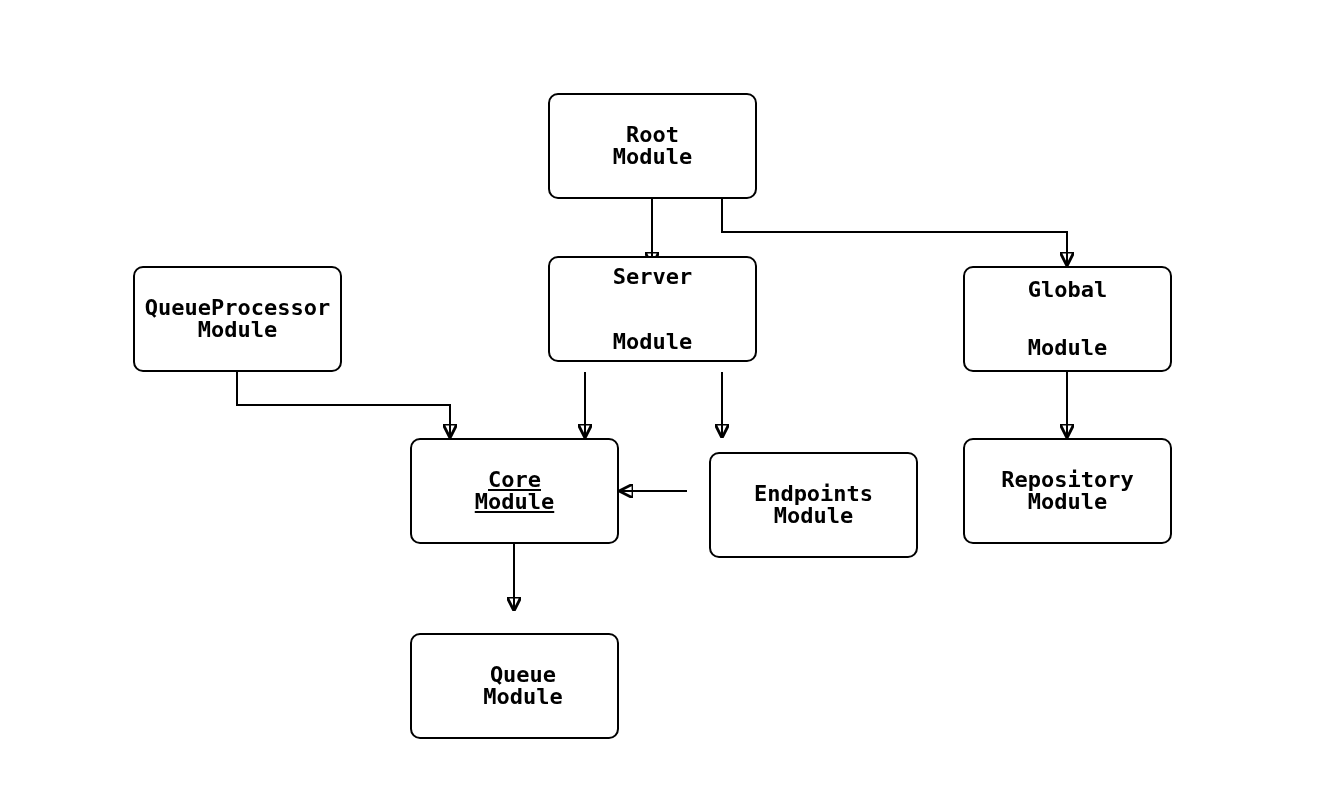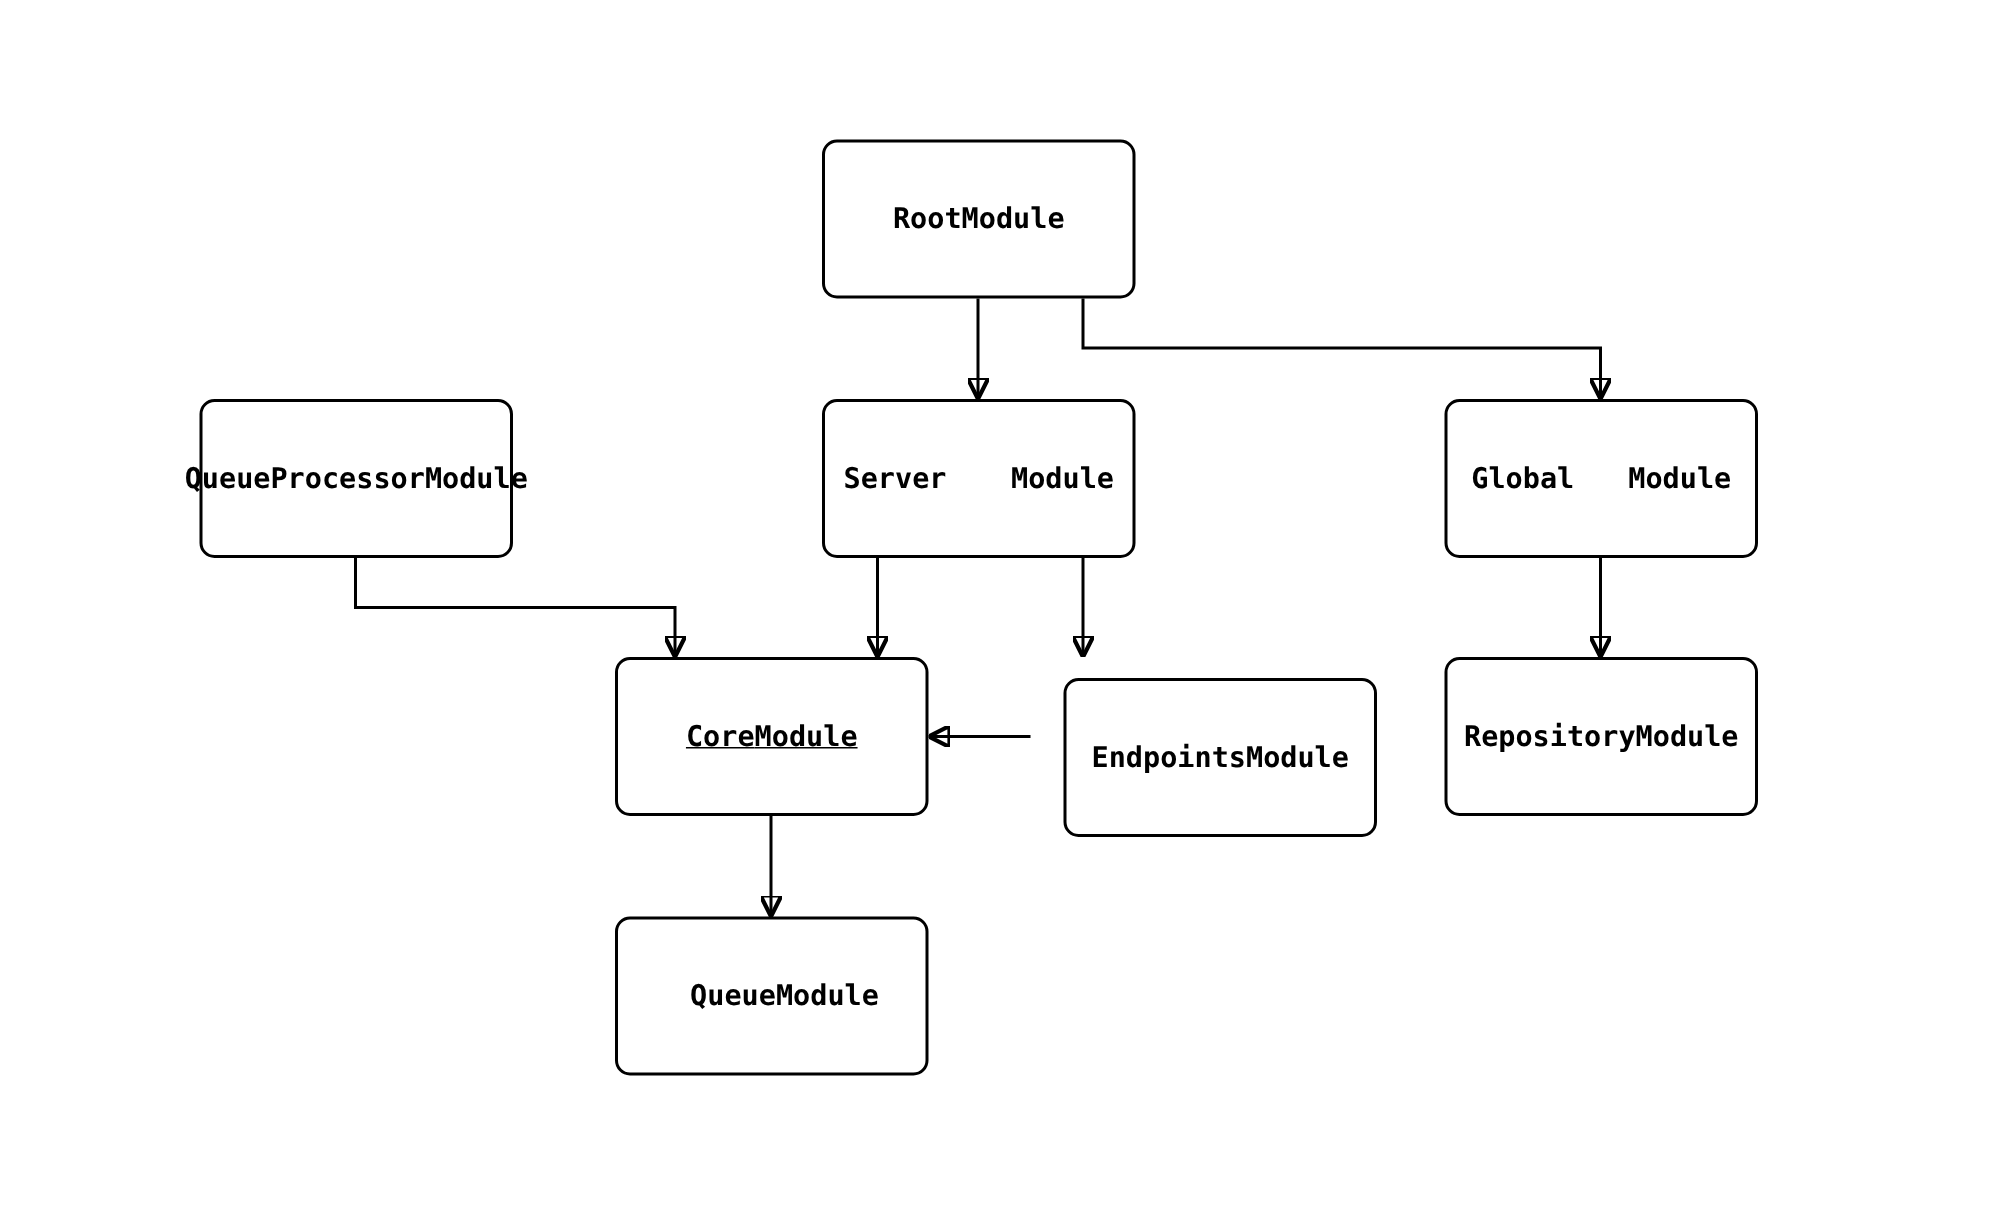--- a/index.html
+++ b/index.html
@@ -27,38 +27,38 @@
   }
   .node {
     position: absolute;
     width: 209px;
     height: 106px;
     box-sizing: border-box;
     border: 2px solid #000000;
     border-radius: 10px;
     background: #ffffff;
     display: flex;
-    flex-direction: row;
+    flex-direction: column;
     align-items: center;
     justify-content: center;
     font-weight: bold;
-    font-size: 19px;
+    font-size: 22px;
     line-height: 22px;
     color: #000000;
     text-align: center;
   }
   
   .pos-root          { left: 548px;  top: 93px;  }
   .pos-queueproc     { left: 133px;  top: 266px; align-items: center; }
-  .pos-server        { left: 548px;  top: 266px; gap: 43px; }
+  .pos-server        { left: 548px;  top: 256px; gap: 43px; }
   .pos-global        { left: 963px;  top: 266px; gap: 36px; }
   .pos-core          { left: 410px;  top: 438px; text-decoration: underline; }
   .pos-endpoints     { left: 709px;  top: 438px; margin-top: 14px; }
   .pos-repository    { left: 963px;  top: 438px; justify-content: center; }
-  .pos-queue         { left: 410px;  top: 611px; padding-left: 17px; }
+  .pos-queue         { left: 410px;  top: 633px; padding-left: 17px; }
 </style>
 </head>
 <body>
 
 <div class="canvas">
 
   <svg class="edges" width="1337" height="809" viewBox="0 0 1337 809" aria-hidden="true">
     <defs>
       <marker id="arrowhead" viewBox="0 0 10 10" refX="10" refY="5" markerWidth="7" markerHeight="7" orient="auto">
         <path d="M 0 0 L 10 5 L 0 10 z" fill="#000000" stroke="none"></path>

